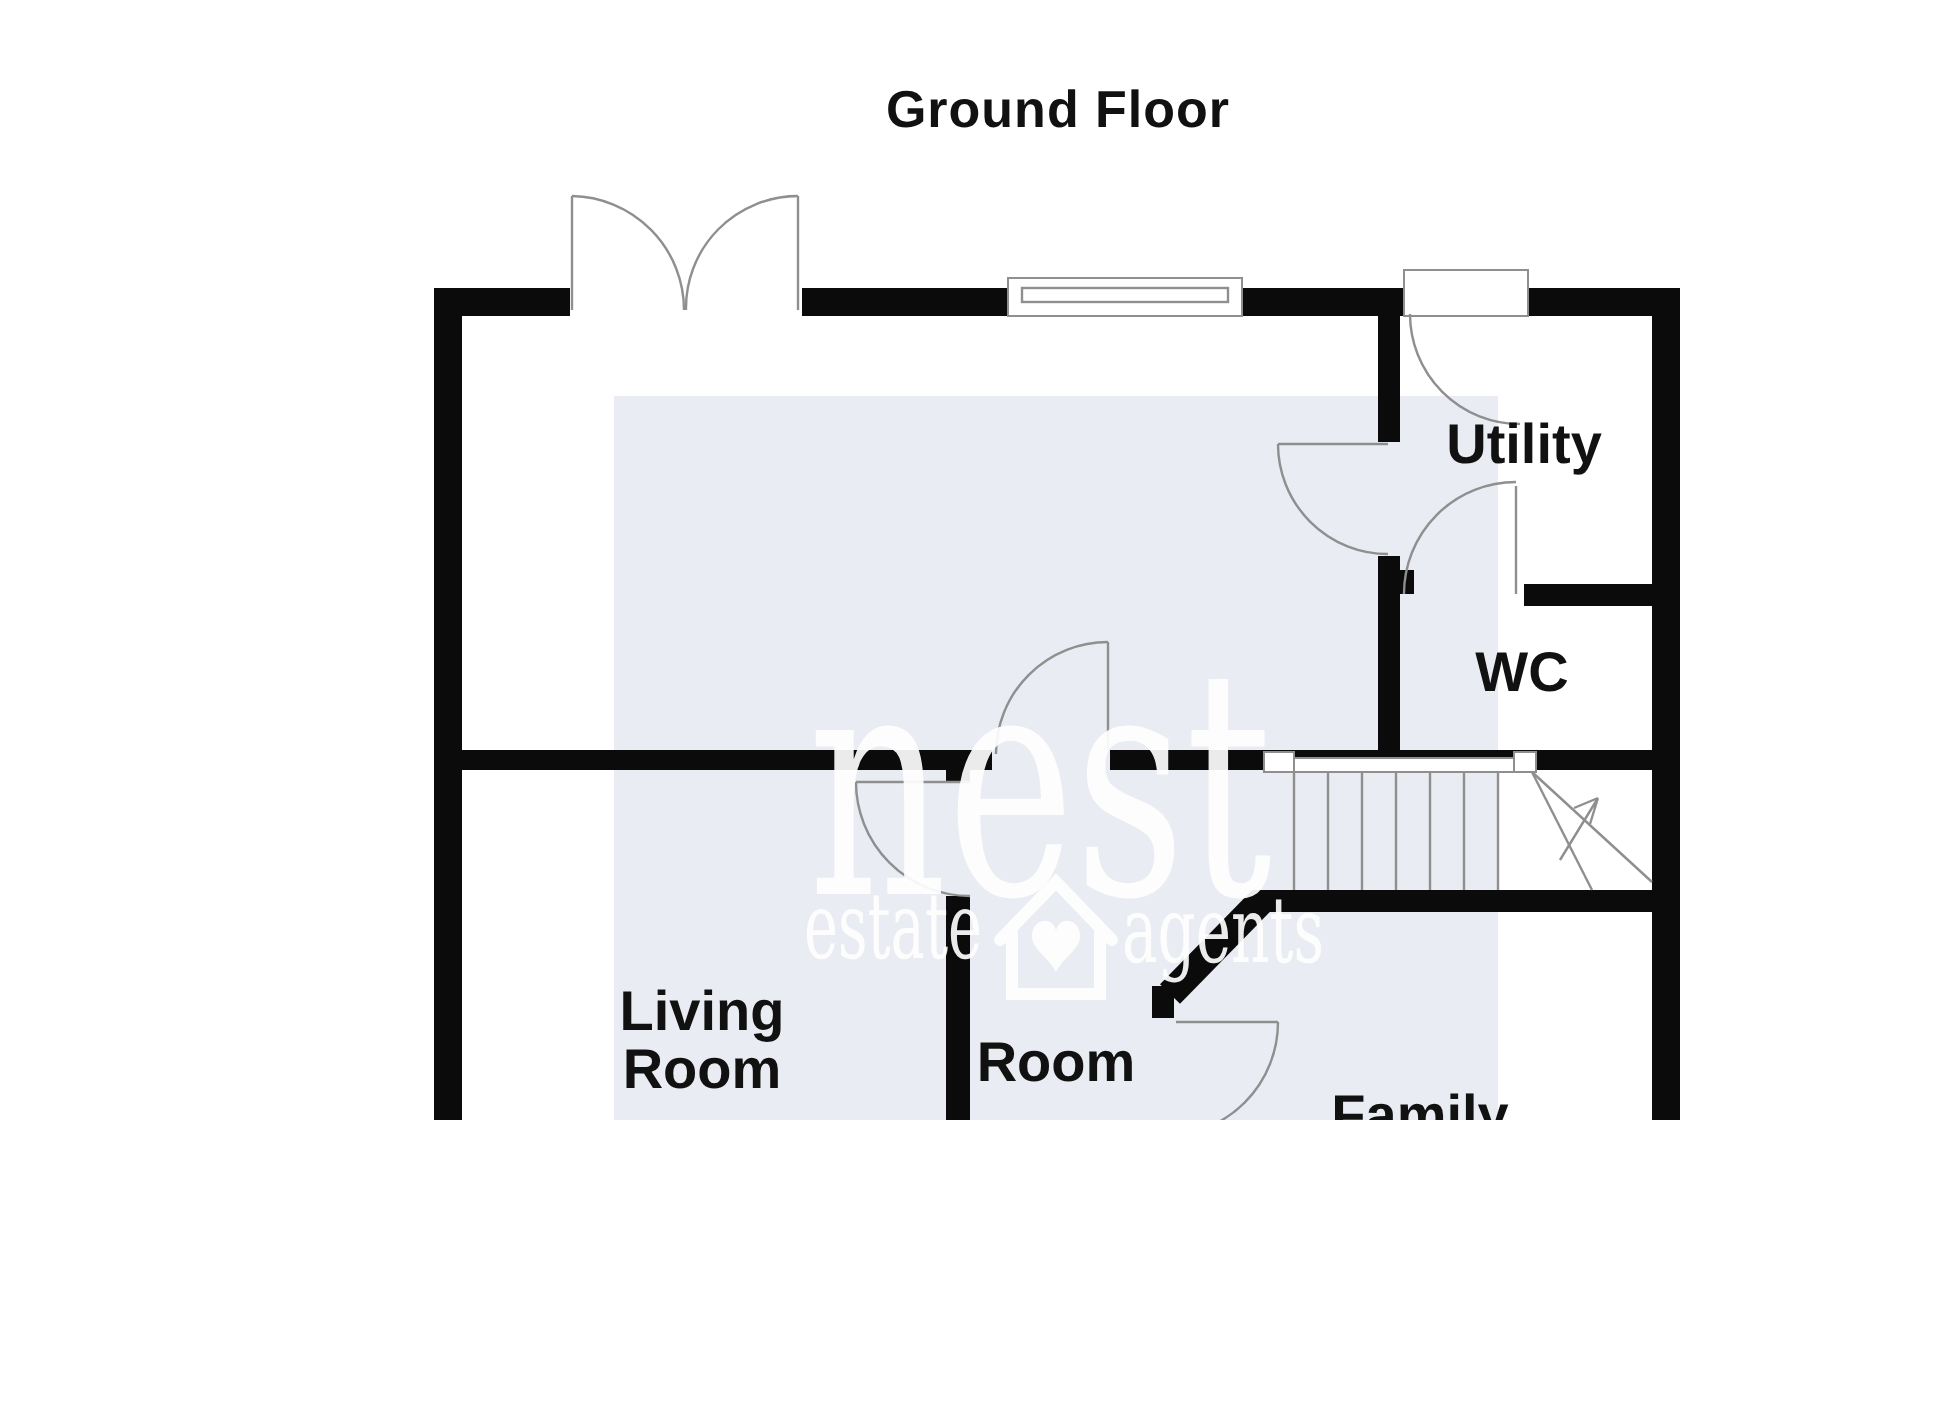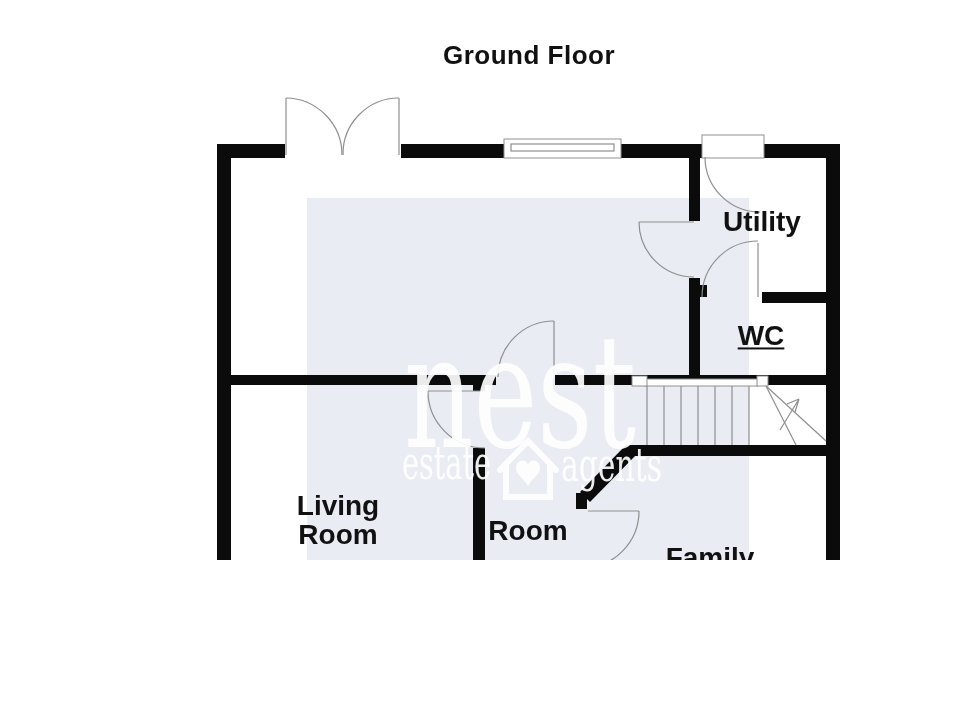--- a/index.html
+++ b/index.html
@@ -12,22 +12,22 @@
          font-size:26px;font-weight:bold;color:var(--label);white-space:nowrap;letter-spacing:.5px;}
   .wm-box{position:absolute;left:268px;top:198px;width:442px;height:442px;background:var(--wm-box);}
   svg{position:absolute;left:0;top:0;}
   .wall{fill:var(--wall);stroke:none;}
   .thin{stroke:var(--line);stroke-width:1.2;fill:none;}
   .whitefill{fill:#ffffff;stroke:var(--line);stroke-width:1;}
   .room-label{position:absolute;transform:translate(-50%,-50%);font-weight:bold;color:var(--label);
               font-size:28px;line-height:1.04;text-align:center;white-space:pre-line;}
   .lbl-dining-kitchen{left:422px;top:260px;}
   .lbl-utility{left:723px;top:222px;}
-  .lbl-wc{left:722px;top:336px;text-decoration:underline;}
-  .lbl-living-room{left:299px;top:520px;}
+  .lbl-wc{left:722px;top:336px;}
+  .lbl-living-room{left:312px;top:520px;}
   .lbl-hall{left:489px;top:531px;}
   .lbl-family-room{left:671px;top:572px;}
   .wm-text{opacity:.92;}
 </style>
 </head>
 <body>
 
 <div id="stage">
 
   <div class="wm-box"></div>

